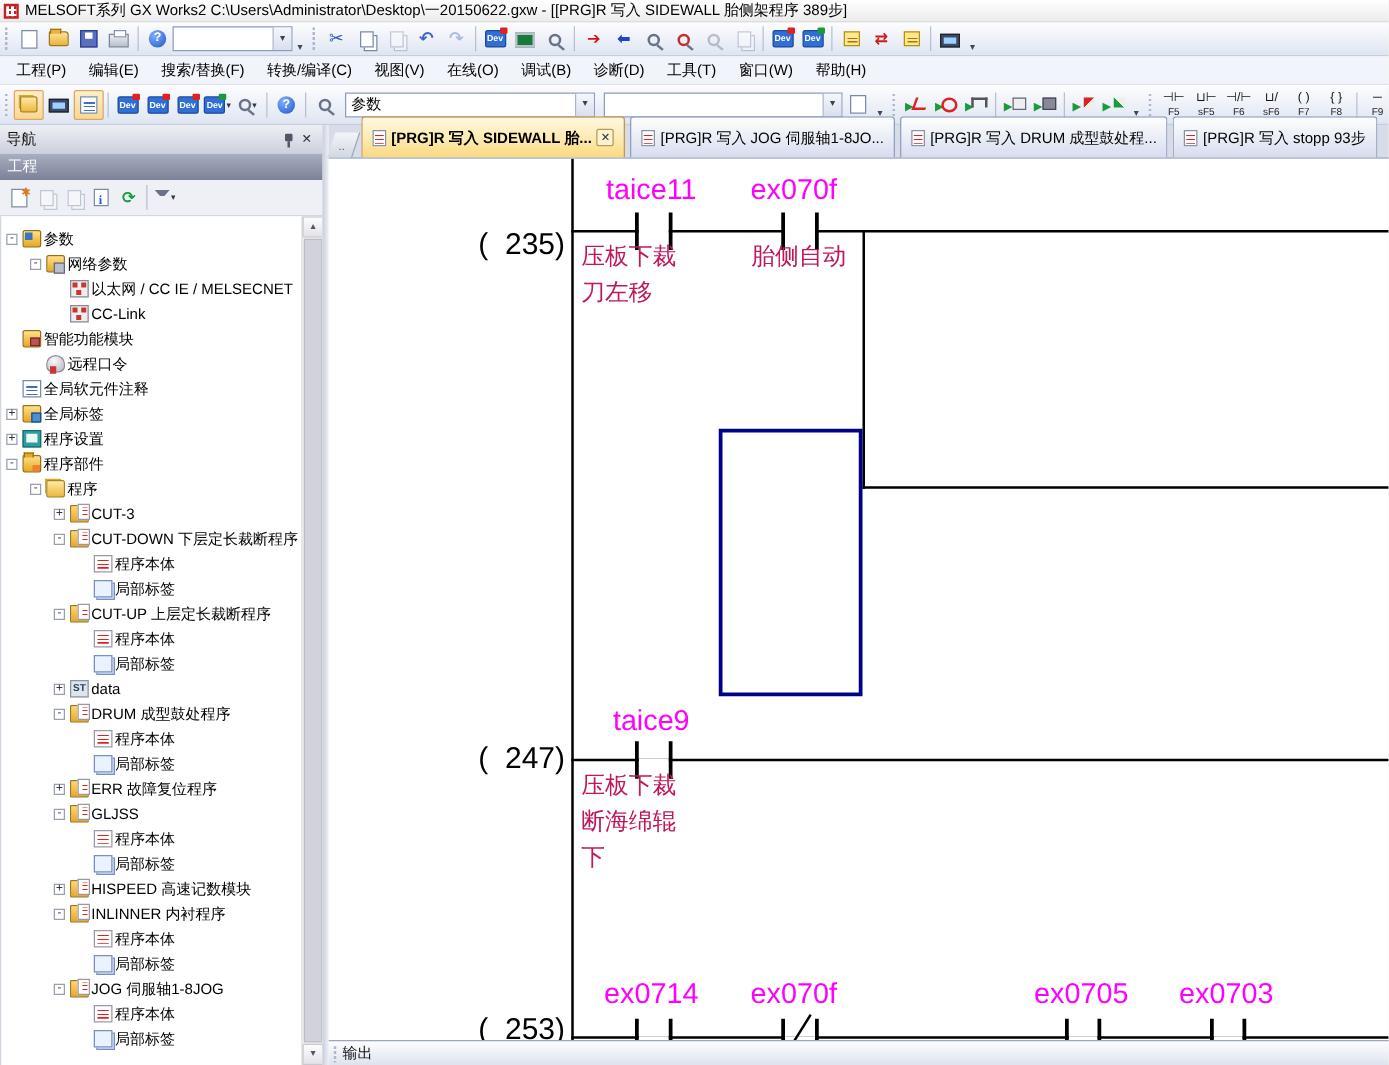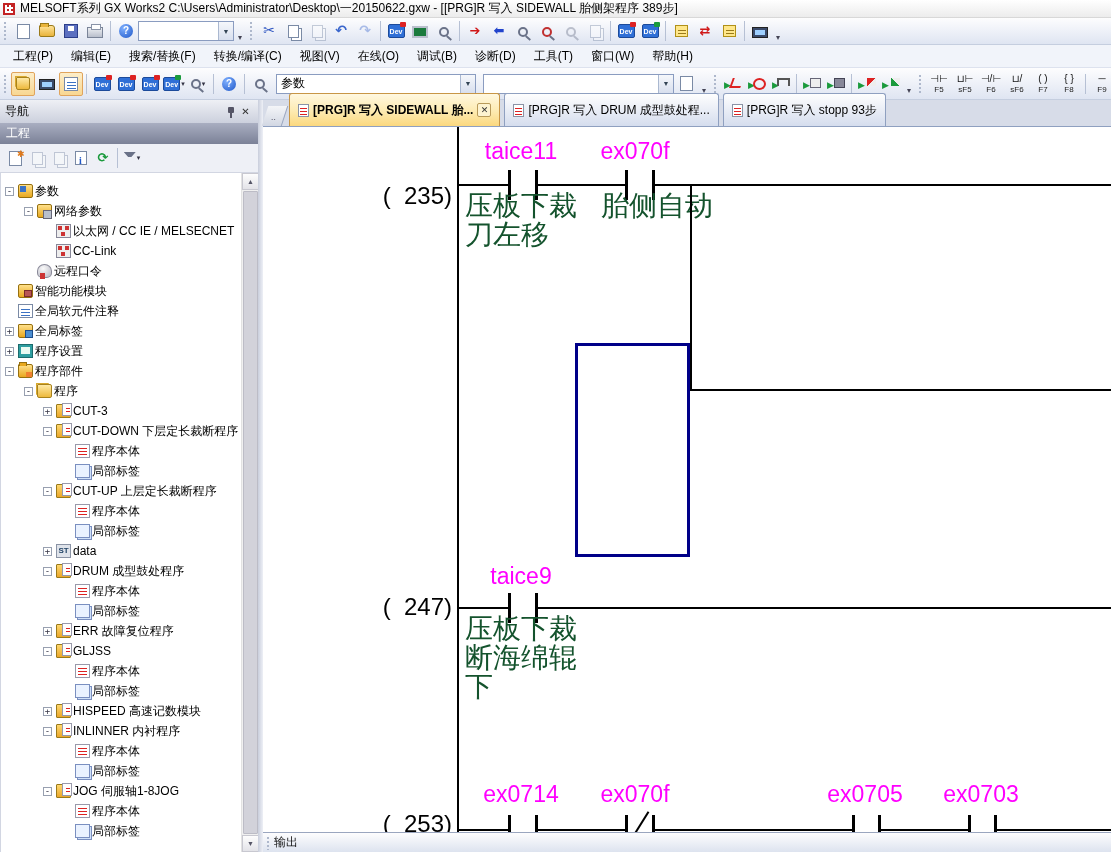--- a/index.html
+++ b/index.html
@@ -145,21 +145,21 @@
 .tabdoc{width:11px;height:13px;background:#fff;border:1px solid #8a93a5;position:relative;flex:none}
 .tabdoc::after{content:"";position:absolute;left:1px;top:2px;width:7px;height:8px;background:repeating-linear-gradient(0deg,#d22 0 1px,transparent 1px 3px)}
 .tabclose{width:14px;height:14px;border:1px solid #b89a5a;border-radius:2px;background:#fdf3d0;font-size:9px;line-height:12px;text-align:center;color:#333;font-weight:normal;flex:none}
 
 
 #editor{position:absolute;left:263px;top:127px;right:0;height:705px;background:#fff;overflow:hidden}
 .lline{position:absolute;background:#000}
 .lbar{position:absolute;width:3px;height:30px;background:#000}
 .lgap{position:absolute;height:3px;background:#fff}
 .llabel{position:absolute;color:#ff00ff;font-size:23px;text-align:center;white-space:nowrap;line-height:25px}
-.lcomment{position:absolute;color:#14532d;font-size:28px;line-height:29px;white-space:pre-line}
+.lcomment{position:absolute;color:#be185d;font-size:19px;line-height:29px;white-space:pre-line}
 .lnum{position:absolute;color:#000;font-size:24px;text-align:right;width:105px;white-space:pre;line-height:26px}
 #selbox{position:absolute;left:312px;top:216px;width:115px;height:214px;border:3px solid #000088;background:transparent}
 .ncslash{position:absolute;width:2px;height:36px;background:#000;transform:rotate(32deg)}
 
 
 #outputbar{position:absolute;left:263px;bottom:0;right:0;height:20px;background:linear-gradient(#fdfdfe,#dde3ef);border-top:1px solid #9aa6bf;display:flex;align-items:center;font-size:12px;color:#111}
 #outputbar .grip{height:14px}
 </style>
 </head>
 <body>
@@ -434,29 +434,29 @@
         <div class="trow" style="padding-left: 42px;">
           <span class="ttoggle hid"></span>
           <span class="ticon ti-net-node"></span>
           <span class="tlabel">以太网 / CC IE / MELSECNET</span>
         </div>
         <div class="trow" style="padding-left: 42px;">
           <span class="ttoggle hid"></span>
           <span class="ticon ti-net-node"></span>
           <span class="tlabel">CC-Link</span>
         </div>
+        <div class="trow" style="padding-left: 4px;">
+          <span class="ttoggle hid"></span>
+          <span class="ticon ti-intelligent-module"></span>
+          <span class="tlabel">智能功能模块</span>
+        </div>
         <div class="trow" style="padding-left: 23px;">
           <span class="ttoggle hid"></span>
           <span class="ticon ti-remote-pass"></span>
           <span class="tlabel">远程口令</span>
-        </div>
-        <div class="trow" style="padding-left: 4px;">
-          <span class="ttoggle hid"></span>
-          <span class="ticon ti-intelligent-module"></span>
-          <span class="tlabel">智能功能模块</span>
         </div>
         <div class="trow" style="padding-left: 4px;">
           <span class="ttoggle hid"></span>
           <span class="ticon ti-global-comment"></span>
           <span class="tlabel">全局软元件注释</span>
         </div>
         <div class="trow" style="padding-left: 4px;">
           <span class="ttoggle">+</span>
           <span class="ticon ti-global-label"></span>
           <span class="tlabel">全局标签</span>
@@ -595,20 +595,24 @@
   </div>
 </div>
 <div id="navsplit"></div>
 
 <div id="tabbar">
   <span id="tab-scroll">..</span>
   <span class="tab active">
     <span class="tabdoc"></span>
     <span>[PRG]R 写入 SIDEWALL 胎...</span>
     <span class="tabclose">✕</span>
+  </span>
+  <span class="tab">
+    <span class="tabdoc"></span>
+    <span>[PRG]R 写入 JOG 伺服轴1-8JO...</span>
   </span>
   <span class="tab">
     <span class="tabdoc"></span>
     <span>[PRG]R 写入 DRUM 成型鼓处程...</span>
   </span>
   <span class="tab">
     <span class="tabdoc"></span>
     <span>[PRG]R 写入 stopp 93步</span>
   </span>
 </div>

